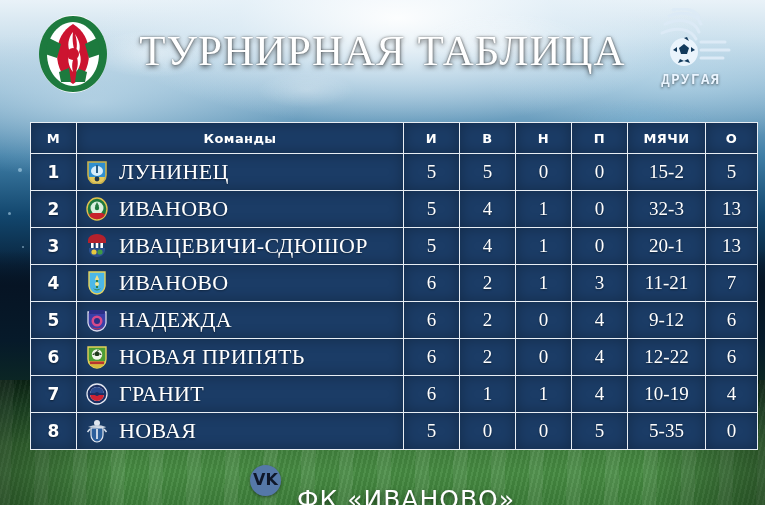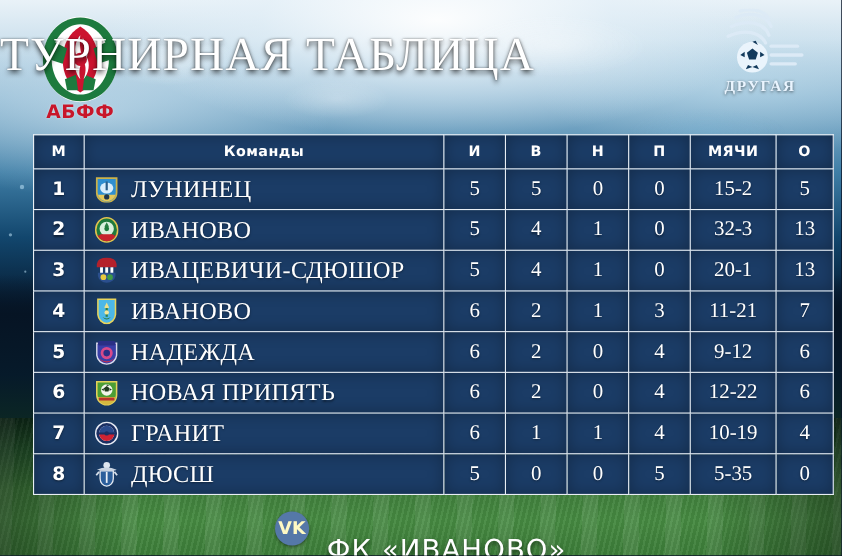--- a/index.html
+++ b/index.html
@@ -43,21 +43,21 @@
     background:
       linear-gradient(90deg, rgba(0,0,0,.35) 0%, rgba(0,0,0,0) 16%, rgba(0,0,0,0) 84%, rgba(0,0,0,.35) 100%),
       repeating-linear-gradient(92deg, rgba(255,255,255,.07) 0px, rgba(255,255,255,.07) 14px, rgba(255,255,255,0) 14px, rgba(255,255,255,0) 38px);
   }
   .bg-sparks{position:absolute;left:0;top:150px;width:765px;height:190px;}
   .spark{position:absolute;border-radius:50%;background:rgba(190,225,245,.55);filter:blur(.4px);}
 
   
   .header{position:absolute;left:0;top:0;width:765px;height:120px;}
   .title{
-    position:absolute;left:0;top:26px;width:765px;
+    position:absolute;left:0;top:26px;width:765px;text-align:center;
     font-family:"Liberation Serif", serif;
     font-size:43px;letter-spacing:1px;color:#ffffff;
     text-shadow:0 2px 5px rgba(0,0,0,.65), 0 0 2px rgba(0,0,0,.5);
     white-space:nowrap;
   }
 
   
   .abff{position:absolute;left:27px;top:14px;width:92px;height:104px;}
   .abff-ball{position:absolute;left:10px;top:0;width:72px;height:80px;}
   .abff-cap{
@@ -65,21 +65,21 @@
     font-size:17px;font-weight:bold;color:#c8162a;letter-spacing:.5px;
     text-shadow:0 0 2px rgba(255,255,255,.55);
     font-family:"DejaVu Sans", sans-serif;
   }
   
   .dl{position:absolute;right:20px;top:8px;width:108px;height:108px;}
   .dl-mark{position:absolute;left:14px;top:0;width:82px;height:62px;}
   .dl-l1,.dl-l2{
     position:absolute;width:108px;text-align:center;color:#eaf5ff;
     font-size:14px;font-weight:bold;letter-spacing:1.5px;
-    font-family:Liberation Serif, serif;
+    font-family:Liberation Mono, monospace;
     text-shadow:0 1px 3px rgba(0,0,0,.6);
   }
   .dl-l1{top:64px;}
   .dl-l2{top:84px;}
 
   
   .table-wrap{position:absolute;left:30px;top:122px;width:707px;}
   table.standings{border-collapse:collapse;width:707px;table-layout:fixed;}
   table.standings th, table.standings td{
     border:1px solid #e8eef4;
@@ -125,21 +125,21 @@
   .footer{
     position:absolute;left:0;top:458px;width:765px;height:44px;
     display:flex;align-items:center;justify-content:center;gap:16px;
   }
   .vk{
     width:31px;height:31px;border-radius:50%;
     background:#5578a8;display:flex;align-items:center;justify-content:center;
     box-shadow:0 1px 3px rgba(0,0,0,.45);
   }
   .vk-glyph{
-    color:#fef9c3;font-size:16px;font-weight:bold;line-height:1;
+    color:#0f172a;font-size:16px;font-weight:bold;line-height:1;
     font-family:"DejaVu Sans", sans-serif;margin-top:-1px;
   }
   .club{
     font-family:"DejaVu Sans", sans-serif;
     font-size:25px;color:#ffffff;letter-spacing:1px;
     text-shadow:0 2px 4px rgba(0,0,0,.6);
     margin-top:38px;
   }
 </style>
 </head>
@@ -168,21 +168,20 @@
         <path d="M36 8 C22 8 10 22 10 40 C10 58 22 72 36 72 C50 72 62 58 62 40 C62 22 50 8 36 8 Z" fill="#ffffff"></path>
         <path d="M36 10 C26 16 20 26 20 40 C20 54 26 64 36 70 C46 64 52 54 52 40 C52 26 46 16 36 10 Z" fill="#cc1430"></path>
         <path d="M12 24 L24 30 L20 44 L8 40 Z" fill="#1d7a3e"></path>
         <path d="M60 24 L48 30 L52 44 L64 40 Z" fill="#1d7a3e"></path>
         <path d="M22 58 L32 54 L34 68 L24 68 Z" fill="#1d7a3e"></path>
         <path d="M50 58 L40 54 L38 68 L48 68 Z" fill="#1d7a3e"></path>
         <path d="M36 18 C31 24 30 32 33 38 C30 44 31 52 36 58 C34 50 36 44 39 40 C36 34 35 26 36 18 Z" fill="#ffffff"></path>
         <path d="M38 20 C42 26 44 32 42 38 C45 44 44 52 39 58 C42 50 41 44 38 40 C41 34 40 26 38 20 Z" fill="#ffffff"></path>
         <circle cx="36" cy="40" r="6" fill="#cc1430"></circle>
       </svg>
-      <div class="abff-cap">АБФФ</div>
     </div>
 
     <div class="title">ТУРНИРНАЯ ТАБЛИЦА</div>
 
     <div class="dl">
       <svg class="dl-mark" viewBox="0 0 82 62">
         <g fill="none" stroke="#dceaf6" stroke-width="3" stroke-linecap="round">
           <path d="M18 8 C32 2 46 6 50 16"></path>
           <path d="M14 16 C30 9 44 13 48 24"></path>
           <path d="M11 25 C26 18 40 21 45 31"></path>
@@ -418,21 +417,21 @@
             <div class="teamcell">
               <span class="crest">
                 <svg viewBox="0 0 22 24" width="22" height="24">
                   <circle cx="11" cy="4" r="3" fill="#dfe6ef"></circle>
                   <path d="M2 8 q9 -4 18 0 q-2 2 -18 0 z" fill="#c9d3e0"></path>
                   <path d="M5 9 h12 v7 a6 7 0 0 1 -6 7 a6 7 0 0 1 -6 -7 z" fill="#2c5f9c" stroke="#e4e9f1" stroke-width="1.2"></path>
                   <rect x="10.2" y="10" width="1.6" height="10" fill="#eef2f8"></rect>
                   <path d="M4 10 l-2.5 3 M18 10 l2.5 3" stroke="#d6dfea" stroke-width="1.6" fill="none"></path>
                 </svg>
               </span>
-              <span class="tname">ДЮСШ</span>
+              <span class="tname">НОВАЯ</span>
             </div>
           </td>
           <td class="num">5</td>
           <td class="num">0</td>
           <td class="num">0</td>
           <td class="num">5</td>
           <td class="goals">5-35</td>
           <td class="pts">0</td>
         </tr>
 

